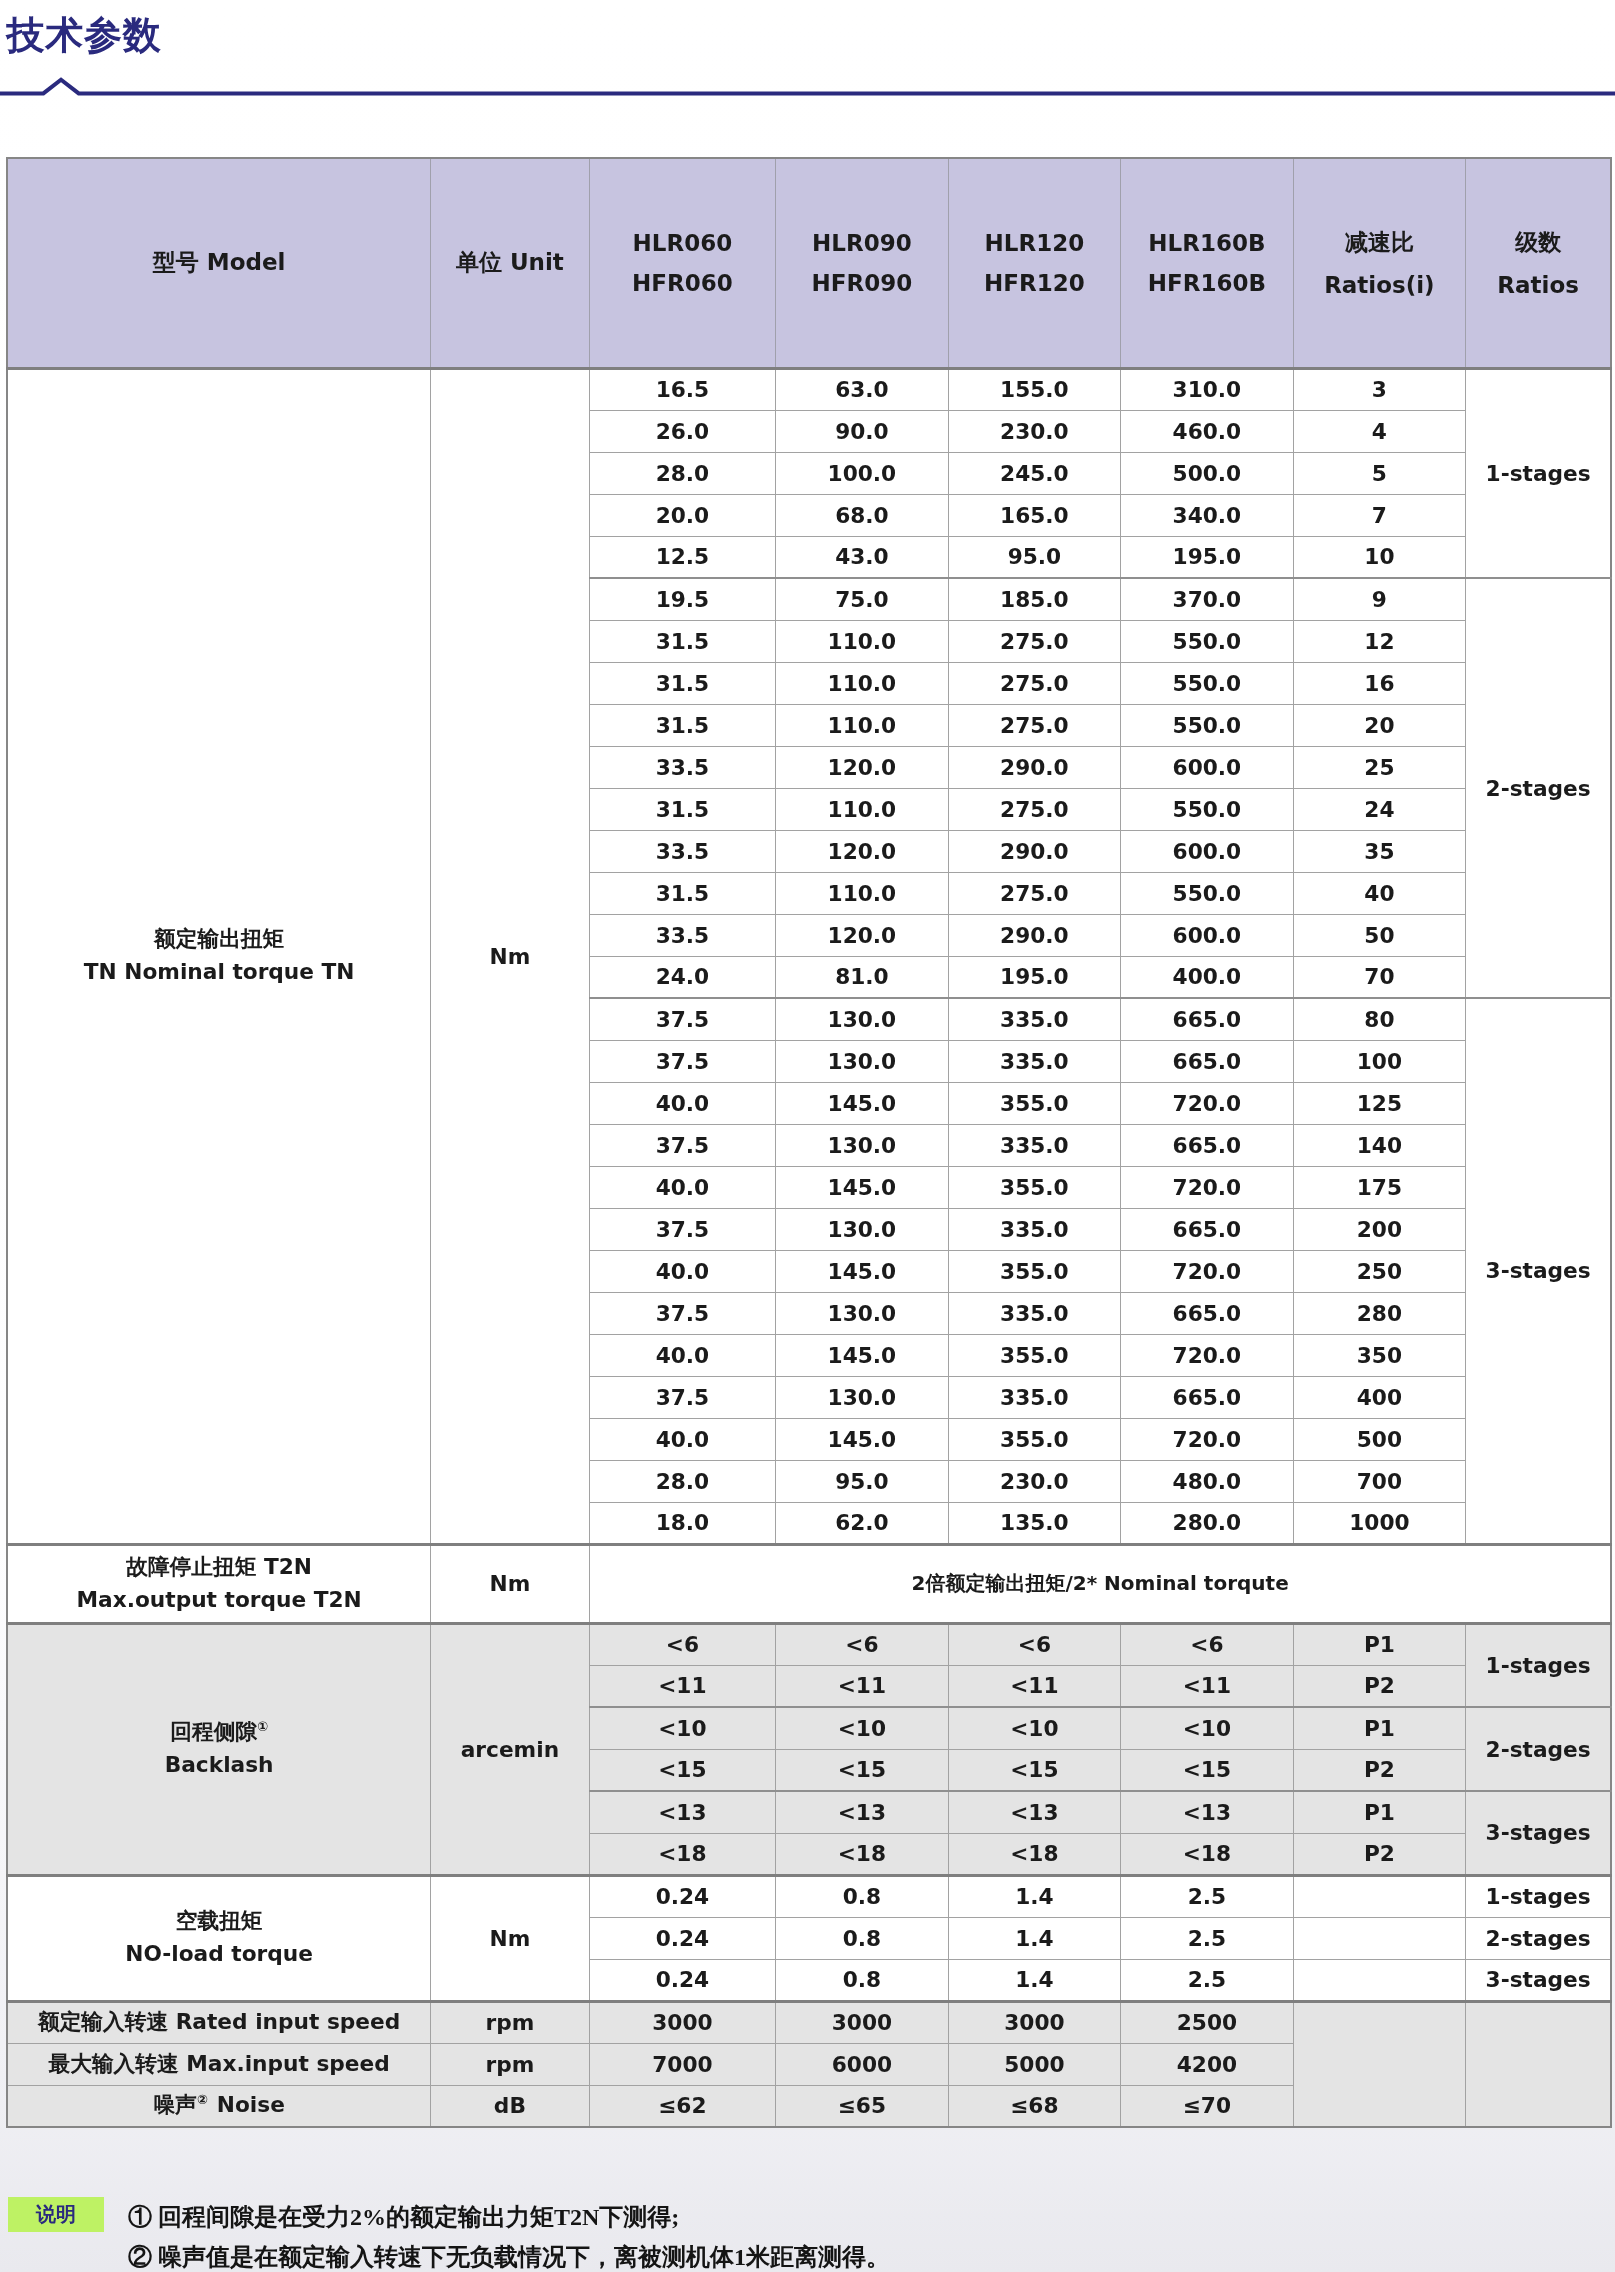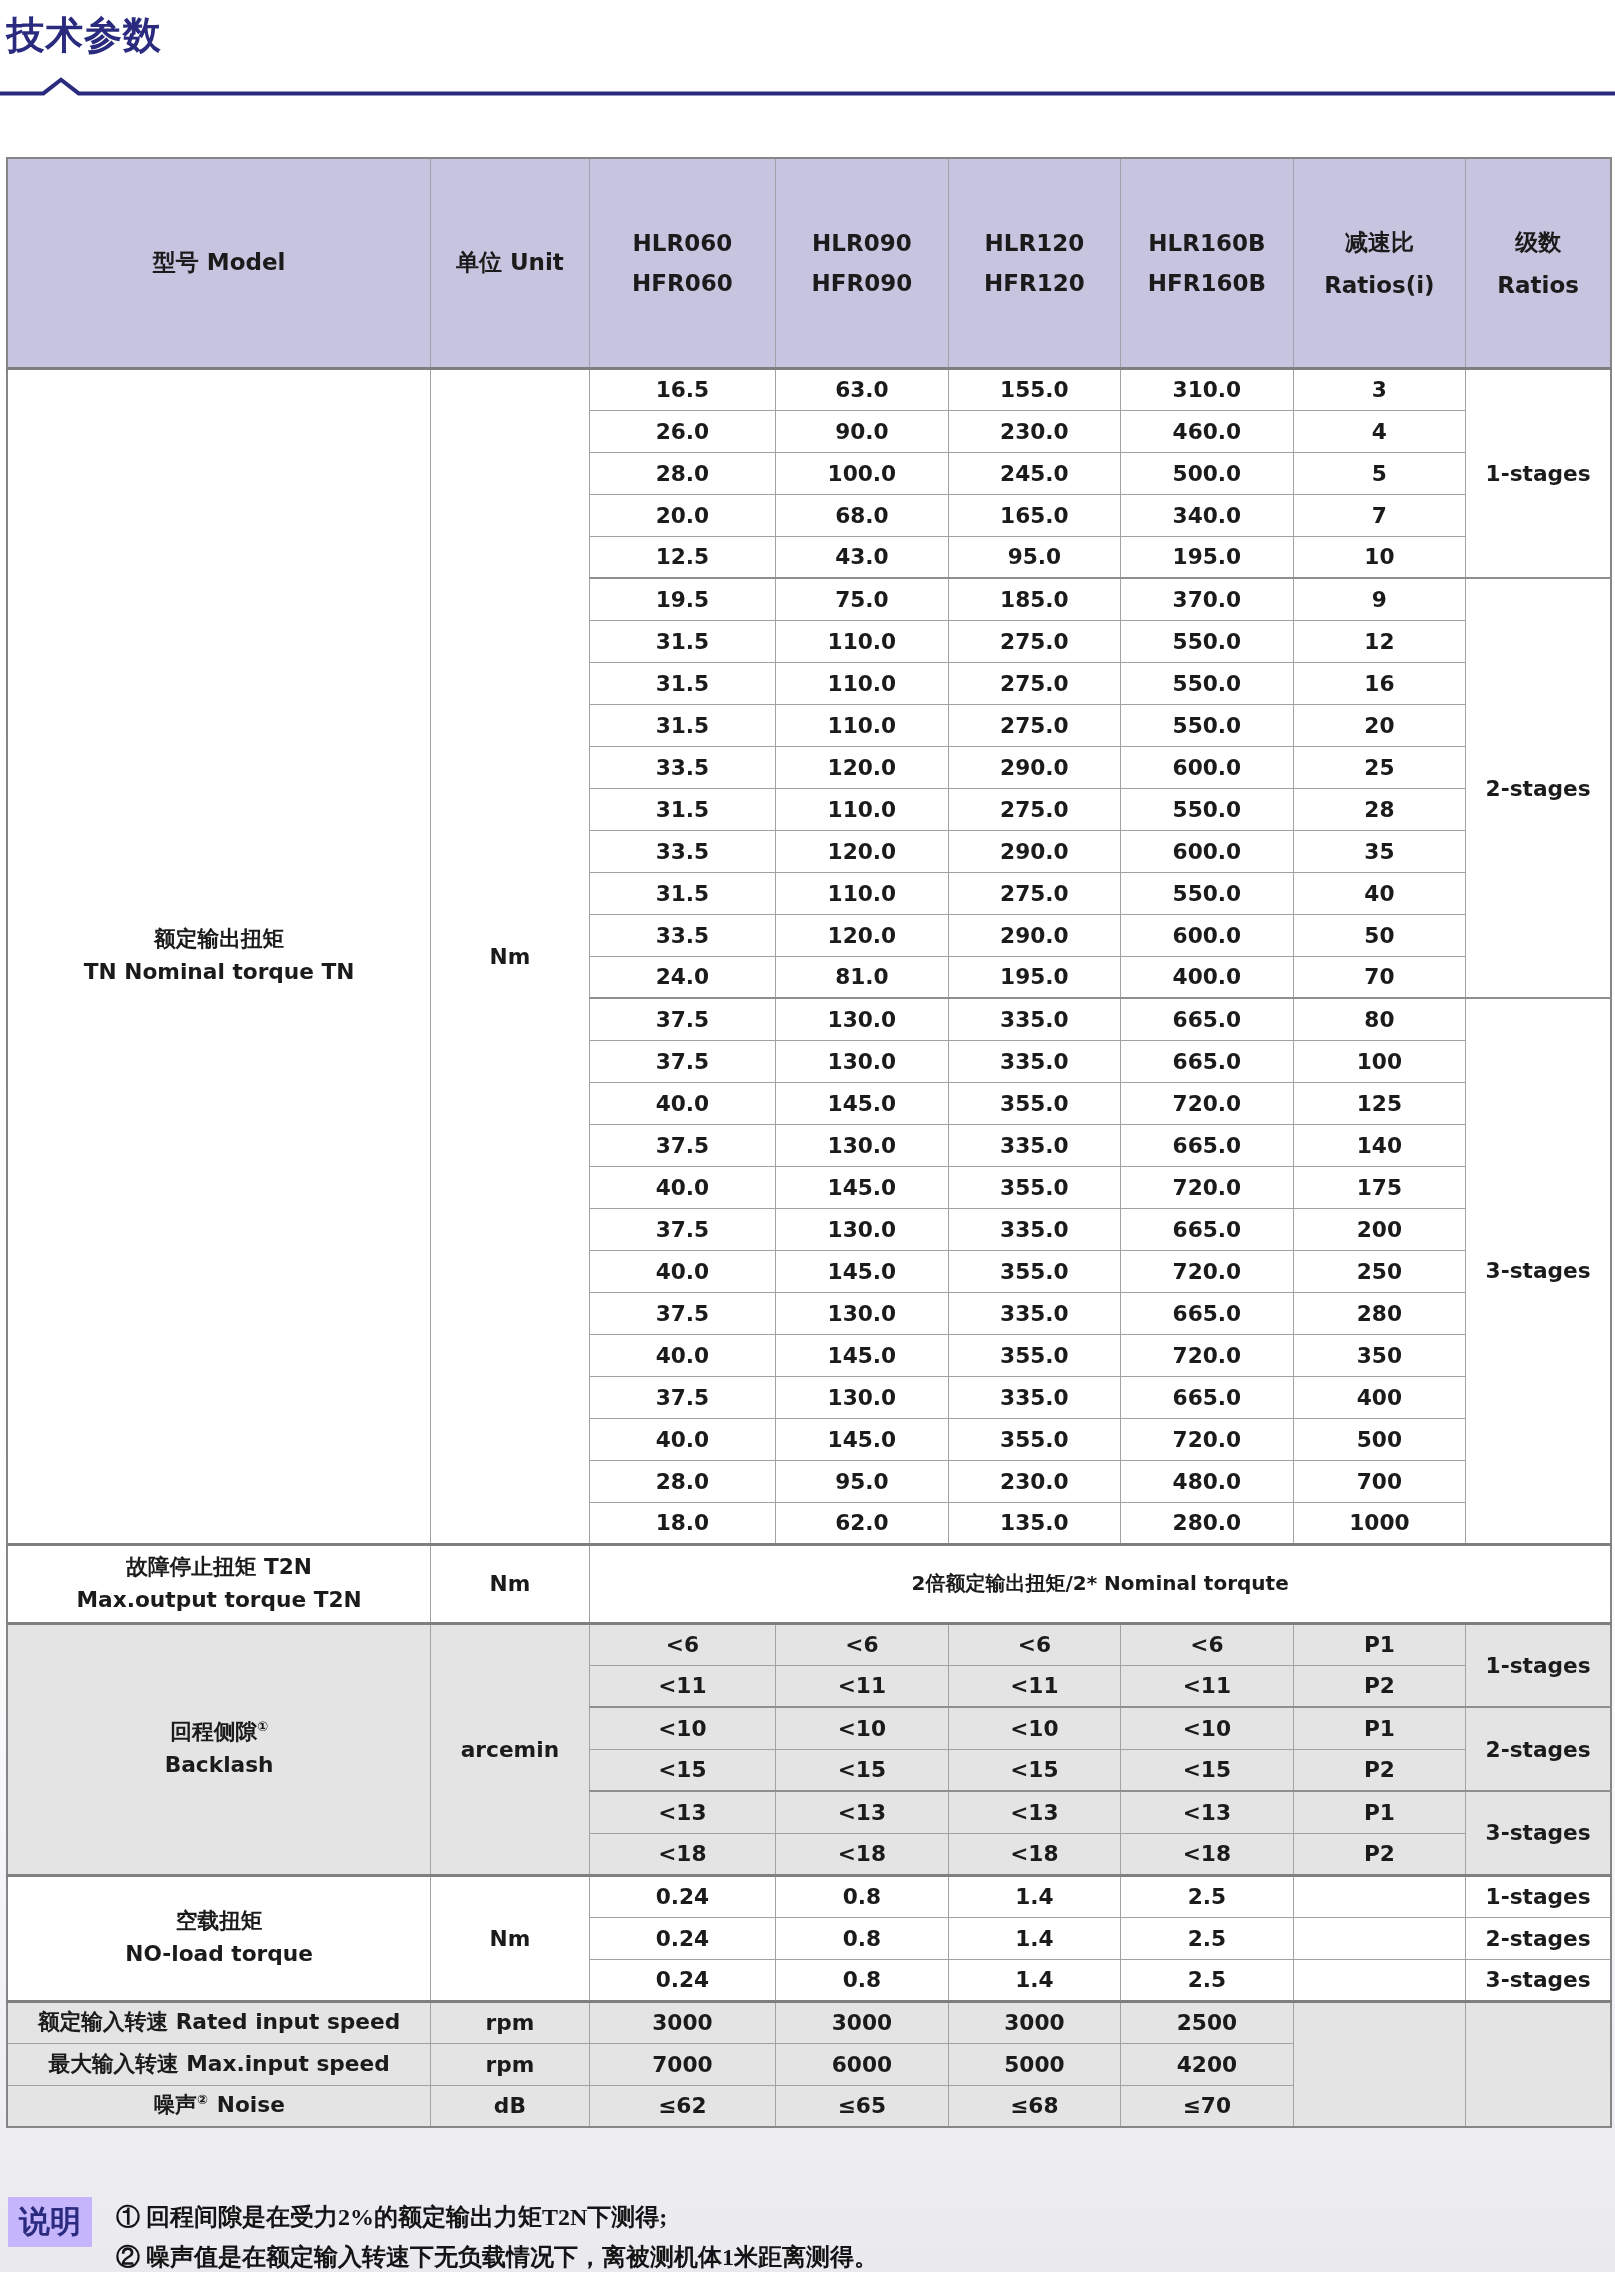--- a/index.html
+++ b/index.html
@@ -36,21 +36,21 @@
   td.gray { background: #e4e4e4; }
   td.section-top { border-top: 3.2px solid #7f7f7f; }
   td.group-top { border-top: 2.4px solid #8f8f8f; }
   tr.t2n td { height: 79px; }
   .model-cell div { line-height: 1.5; }
   .t2n-val { font-size: 20px; text-align: center; }
   sup { font-size: 0.6em; }
   .en-post { margin-left: 9px; }
 
   .notes-row { position: absolute; left: 8px; top: 2197px; display: flex; align-items: flex-start; gap: 24px; }
-  .notes-badge { background: #c4b5fd; color: #2a2a7e; font-size: 31px; font-weight: 700; padding: 4px 11px; }
+  .notes-badge { background: #bef264; color: #2a2a7e; font-size: 20px; font-weight: 700; padding: 4px 28px; }
   .note-lines div { font-size: 24px; font-weight: 600; line-height: 1.68; color: #141414; font-family: Liberation Serif, serif; }
 </style>
 </head>
 <body>
 
 <div class="page-title">技术参数</div>
 
 <svg class="divider" width="1616" height="26" viewBox="0 0 2013 32">
   <path d="M0 24 L54 24 L76 7 L98 24 L2013 24" fill="none" stroke="#2a2a7e" stroke-width="5"></path>
 </svg>
@@ -193,21 +193,21 @@
           <td class="val">120.0</td>
           <td class="val">290.0</td>
           <td class="val">600.0</td>
           <td class="val">25</td>
         </tr>
         <tr>
           <td class="val">31.5</td>
           <td class="val">110.0</td>
           <td class="val">275.0</td>
           <td class="val">550.0</td>
-          <td class="val">28</td>
+          <td class="val">24</td>
         </tr>
         <tr>
           <td class="val">33.5</td>
           <td class="val">120.0</td>
           <td class="val">290.0</td>
           <td class="val">600.0</td>
           <td class="val">35</td>
         </tr>
         <tr>
           <td class="val">31.5</td>

